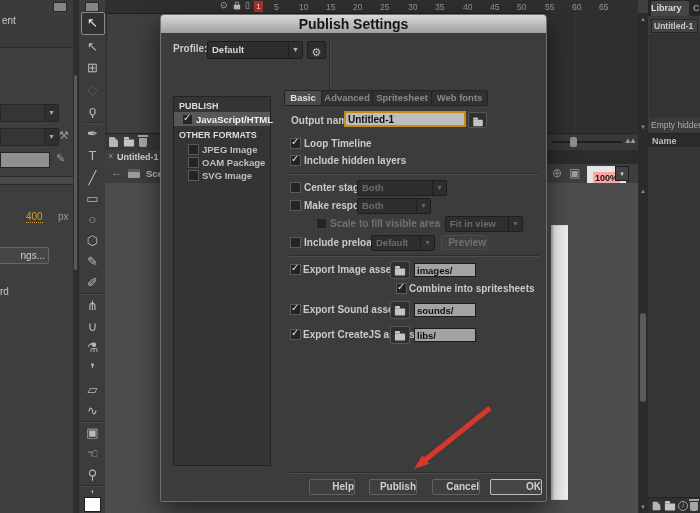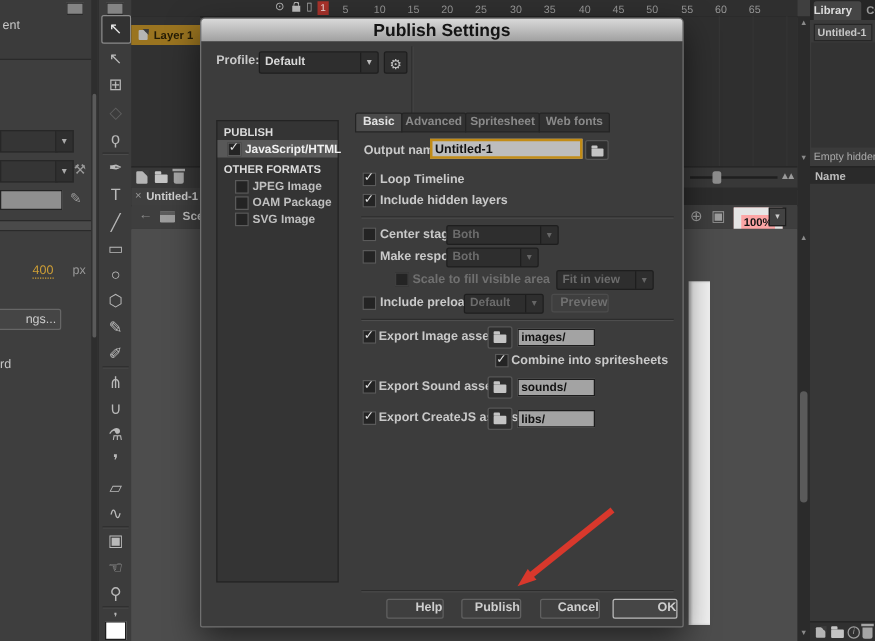--- a/index.html
+++ b/index.html
@@ -138,26 +138,20 @@
     <span class="tick" style="left:303px;">30</span>
     <span class="tick" style="left:330px;">35</span>
     <span class="tick" style="left:358px;">40</span>
     <span class="tick" style="left:385px;">45</span>
     <span class="tick" style="left:412px;">50</span>
     <span class="tick" style="left:440px;">55</span>
     <span class="tick" style="left:467px;">60</span>
     <span class="tick" style="left:494px;">65</span>
   </div>
 
-  <div class="abs" style="left:105px;top:13px;width:55px;height:120px;background:#313131;">
-    <div class="abs" style="left:0;top:7px;width:55px;height:16px;background:#9a7420;">
-      <span class="page" style="position:absolute;left:5px;top:3px;transform:scale(.8);"></span>
-      <span style="position:absolute;left:18px;top:3px;font-size:9px;font-weight:700;color:#241c06;white-space:nowrap;">Layer 1</span>
-    </div>
-  </div>
 
   <div class="abs" style="left:545px;top:13px;width:93px;height:120px;background:#2f2f2f;">
     <div class="abs" style="left:30px;top:0;width:1px;height:120px;background:#353535;"></div>
     <div class="abs" style="left:57px;top:0;width:1px;height:120px;background:#353535;"></div>
     <div class="abs" style="left:84px;top:0;width:1px;height:120px;background:#353535;"></div>
   </div>
 
   <div class="abs" style="left:105px;top:133px;width:533px;height:17px;background:#383838;border-top:1px solid #222;border-bottom:1px solid #222;">
     <span class="page" style="position:absolute;left:4px;top:3px;"></span>
     <span class="folder sm" style="position:absolute;left:18px;top:5px;"></span>

